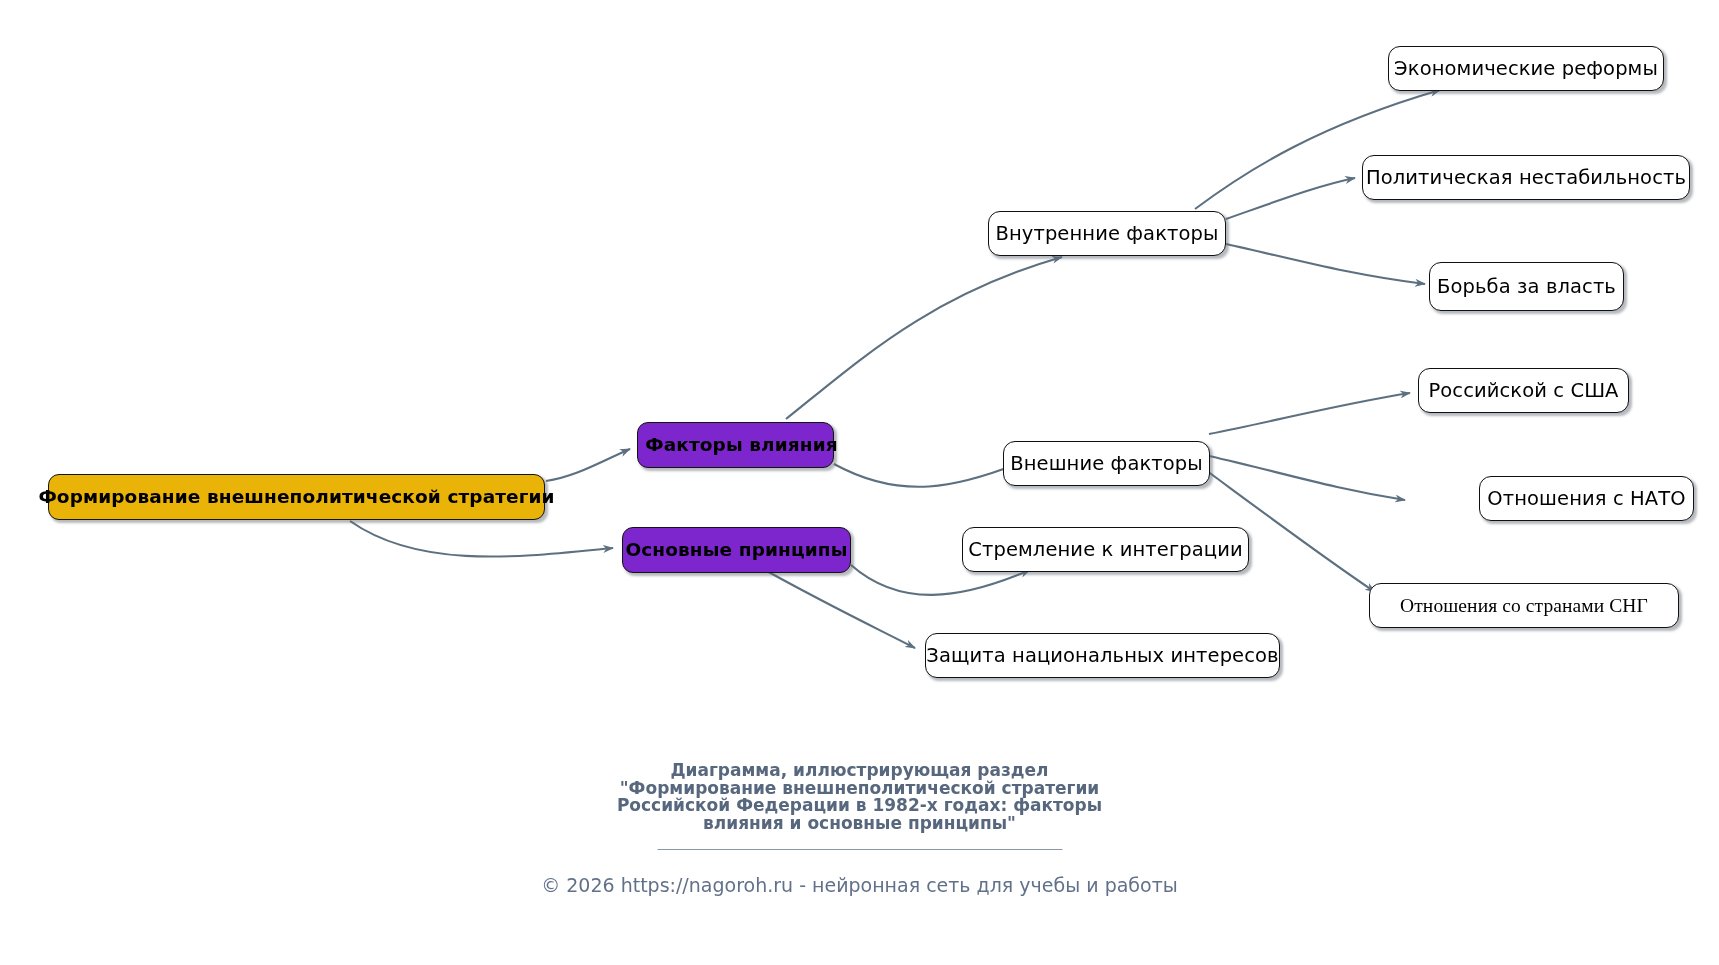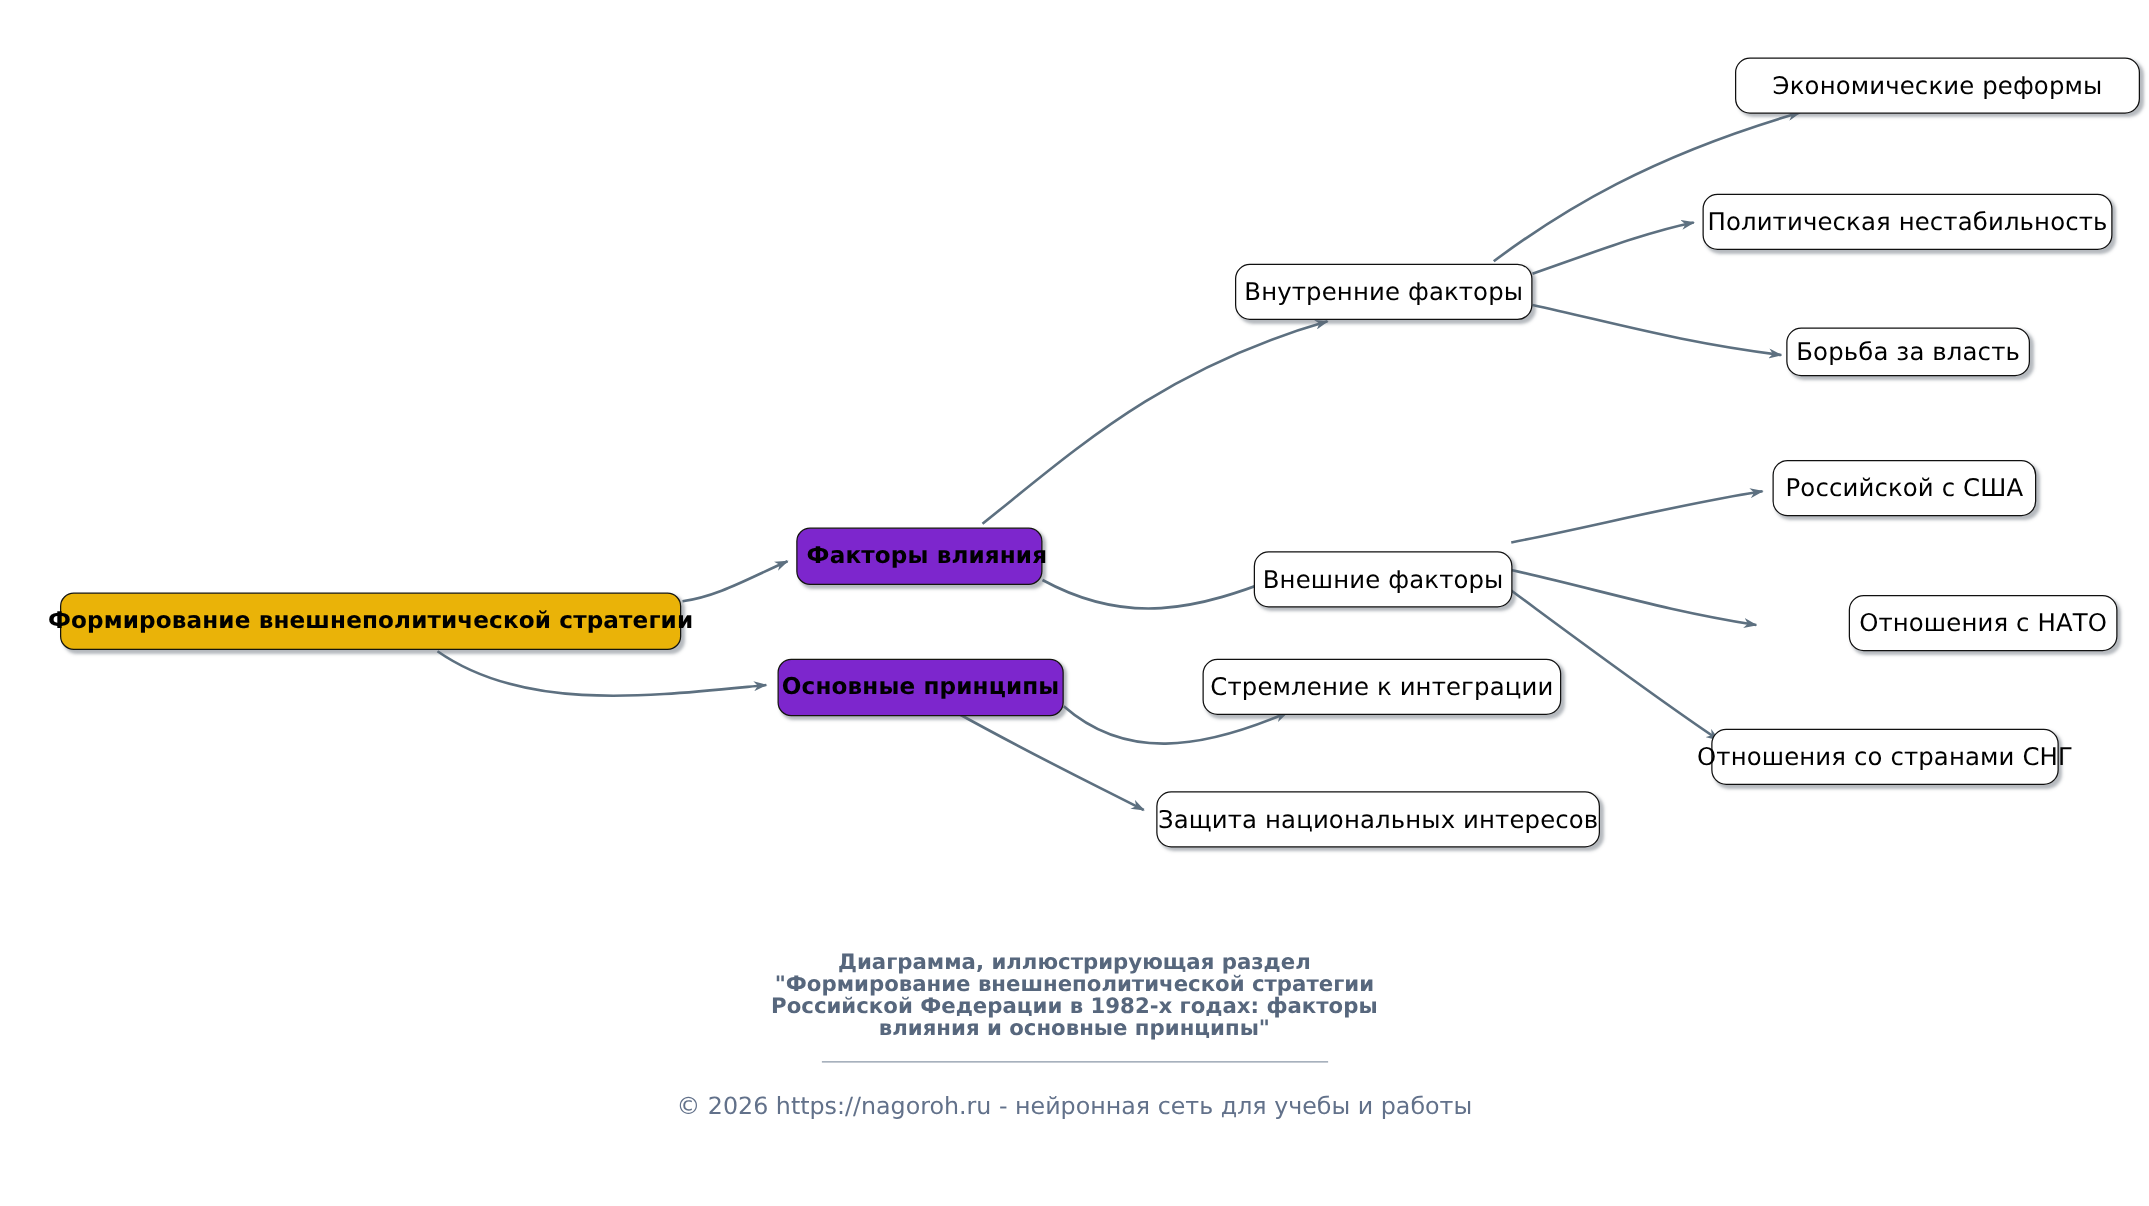--- a/index.html
+++ b/index.html
@@ -152,31 +152,31 @@
   <div class="node root" style="left:48px; top:474px; width:497px; height:46px;">Формирование внешнеполитической стратегии</div>
 
   <div class="node branch" style="left:637px; top:422px; width:197px; height:46px;padding-left:12px;">Факторы влияния</div>
 
   <div class="node branch" style="left:622px; top:527px; width:229px; height:46px;">Основные принципы</div>
 
   <div class="node leaf" style="left:988px; top:211px; width:238px; height:45px;">Внутренние факторы</div>
 
   <div class="node leaf" style="left:1003px; top:421px; width:207px; height:45px;margin-top:20px;">Внешние факторы</div>
 
-  <div class="node leaf" style="left:1388px; top:46px; width:324px; height:45px;">Экономические реформы</div>
+  <div class="node leaf" style="left:1388px; top:46px; width:276px; height:45px;">Экономические реформы</div>
 
   <div class="node leaf" style="left:1362px; top:155px; width:328px; height:45px;">Политическая нестабильность</div>
 
-  <div class="node leaf" style="left:1429px; top:262px; width:195px; height:39px;">Борьба за власть</div>
+  <div class="node leaf" style="left:1429px; top:262px; width:195px; height:49px;">Борьба за власть</div>
 
   <div class="node leaf" style="left:1418px; top:368px; width:211px; height:45px;">Российской с США</div>
 
   <div class="node leaf" style="left:1479px; top:476px; width:215px; height:45px;">Отношения с НАТО</div>
 
-  <div class="node leaf" style="left:1369px; top:583px; width:278px; height:45px;">Отношения со странами СНГ</div>
+  <div class="node leaf" style="left:1369px; top:583px; width:310px; height:45px;font-family:Liberation Serif, serif;">Отношения со странами СНГ</div>
 
   <div class="node leaf" style="left:962px; top:527px; width:287px; height:45px;">Стремление к интеграции</div>
 
   <div class="node leaf" style="left:925px; top:633px; width:355px; height:45px;">Защита национальных интересов</div>
 
   <div class="caption-block">
     <span class="caption-line">Диаграмма, иллюстрирующая раздел</span>
     <span class="caption-line">"Формирование внешнеполитической стратегии</span>
     <span class="caption-line">Российской Федерации в 1982-х годах: факторы</span>
     <span class="caption-line">влияния и основные принципы"</span>

